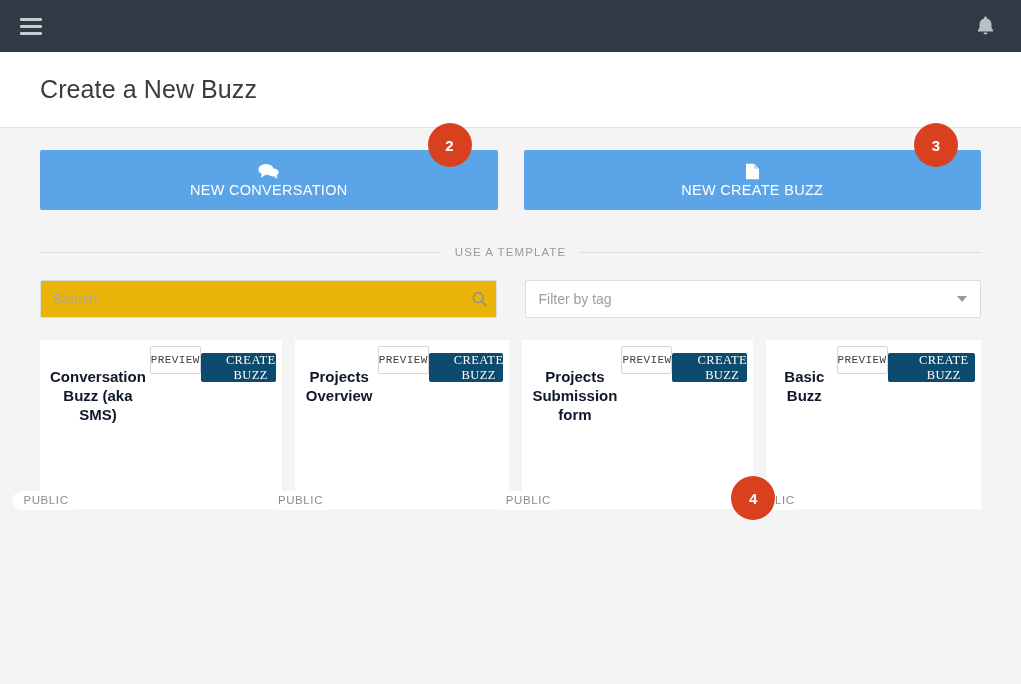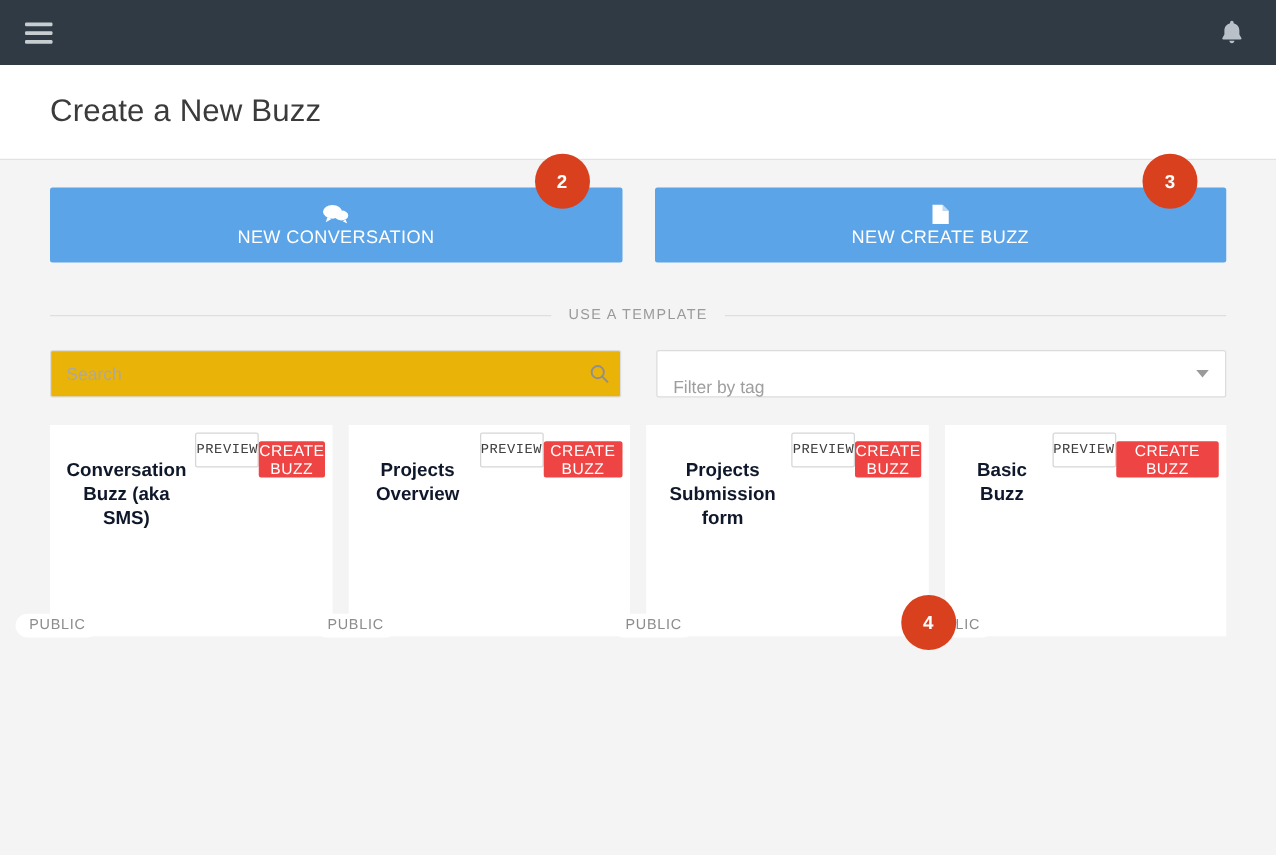--- a/index.html
+++ b/index.html
@@ -159,21 +159,21 @@
     width: 100%;
     height: 38px;
     border: 1px solid #dcdcdc;
     background: #fff;
     border-radius: 2px;
     padding: 0 30px 0 13px;
     font-size: 14px;
     font-family: inherit;
     color: #9e9e9e;
     display: flex;
-    align-items: flex-end;
+    align-items: center;
     cursor: pointer;
   }
   .caret {
     position: absolute;
     right: 14px; top: 50%;
     transform: translateY(-50%);
     width: 0; height: 0;
     border-left: 5px solid transparent;
     border-right: 5px solid transparent;
     border-top: 6px solid #9a9a9a;
@@ -261,28 +261,28 @@
     letter-spacing: 0.4px;
     border-radius: 2px;
     cursor: pointer;
     font-family: Liberation Mono, monospace;
     display: flex; align-items: center; justify-content: center;
   }
   .btn-create {
     margin-top: 7px;
     height: 29px;
     border: none;
-    background: #ef4444;
+    background: #0c4a6e;
     color: #fff;
     font-size: 12.5px;
     letter-spacing: 0.4px;
     border-radius: 2px;
     cursor: pointer;
-    font-family: Liberation Sans, sans-serif;
-    display: flex; align-items: center; justify-content: center;
+    font-family: Liberation Serif, serif;
+    display: flex; align-items: center; justify-content: center; padding-left: 25px;
   }
   .badge-4 {
     top: 136px;
     right: -22px;
   }
 </style>
 </head>
 <body>
 
 <div class="topnav">

